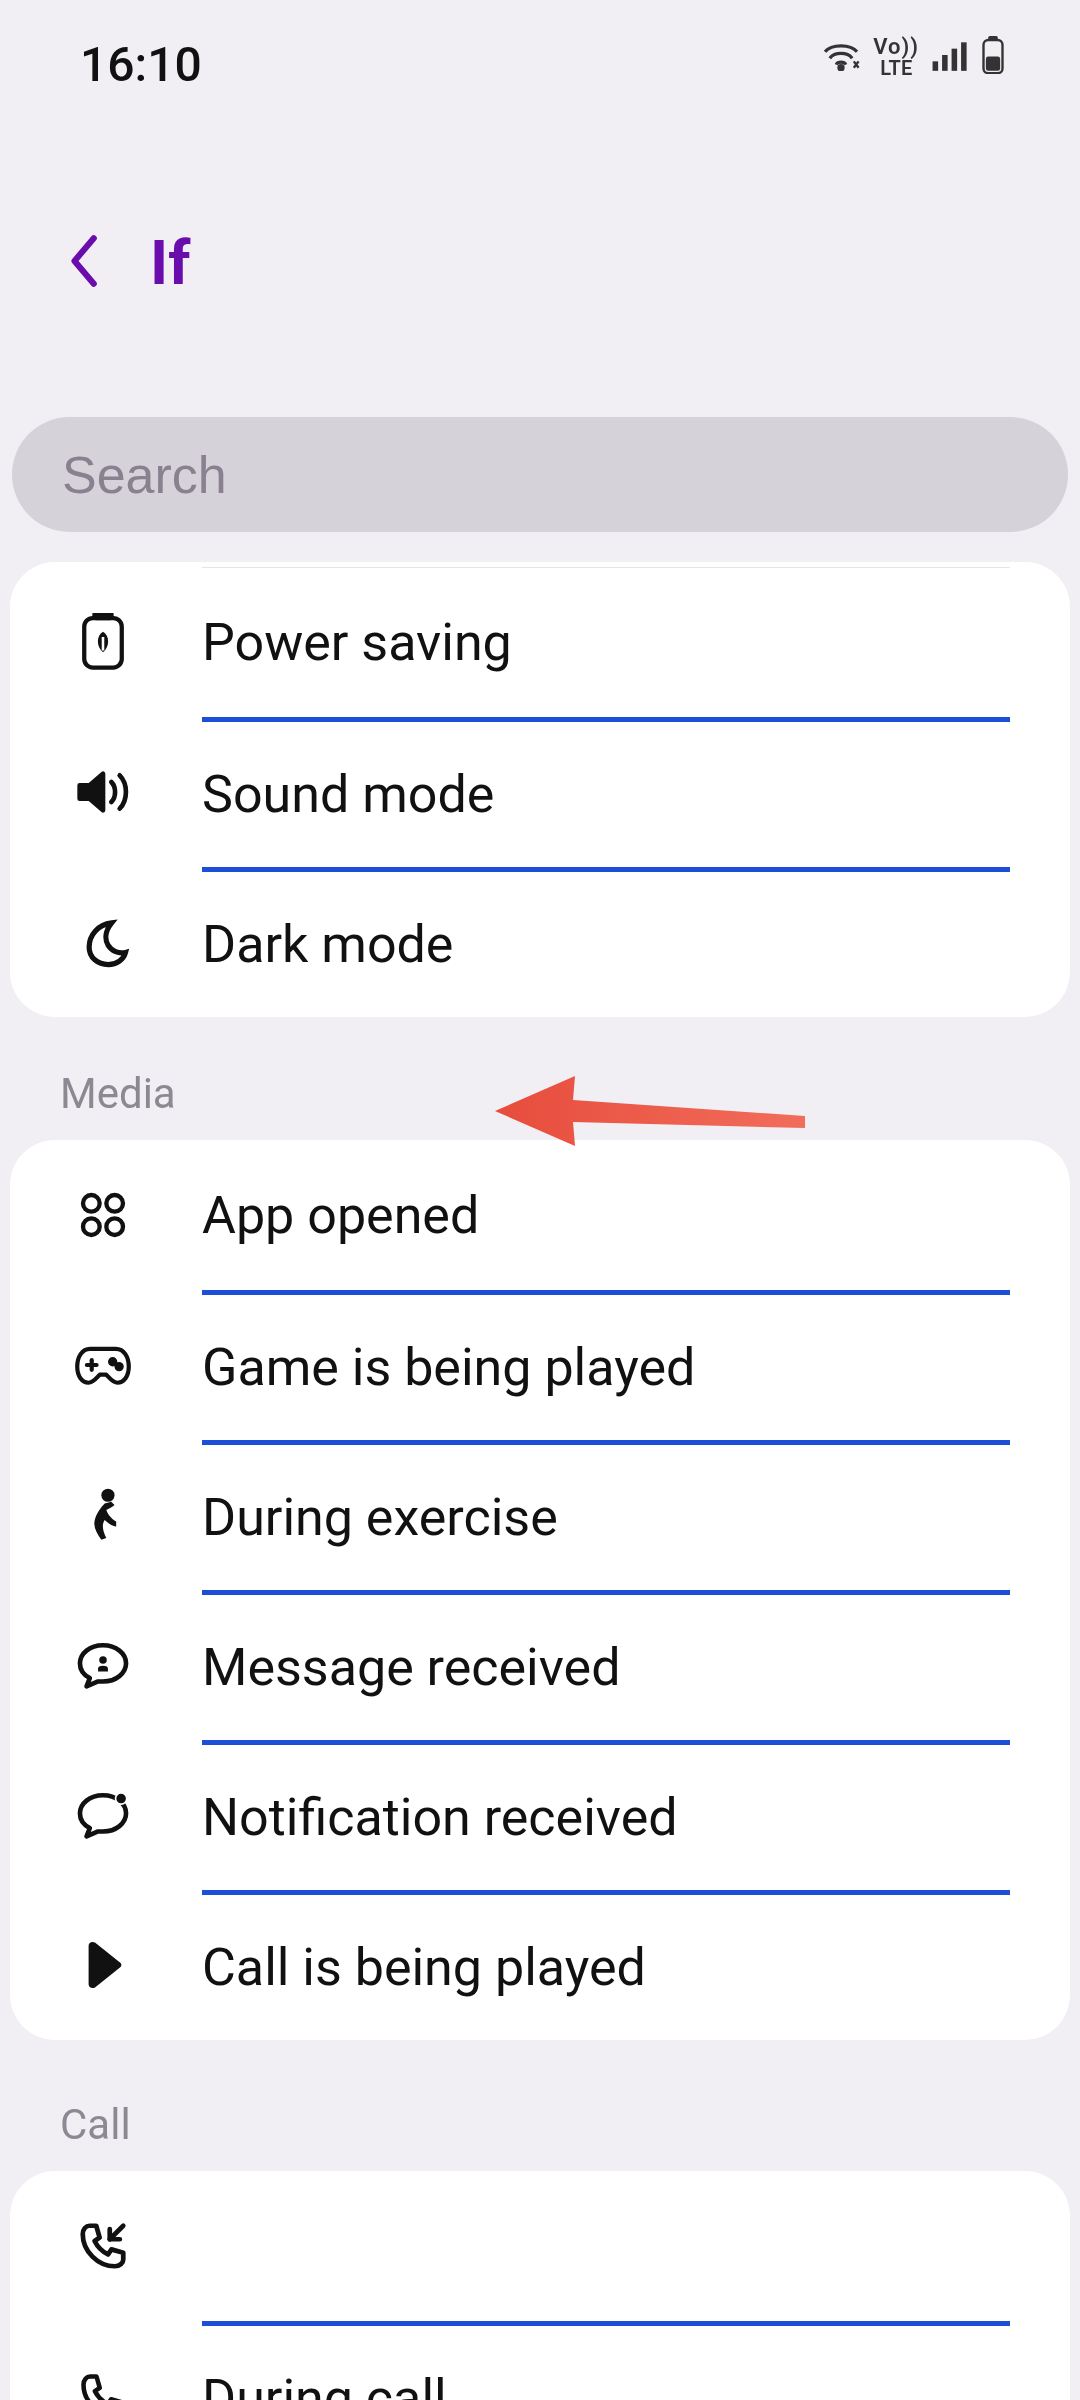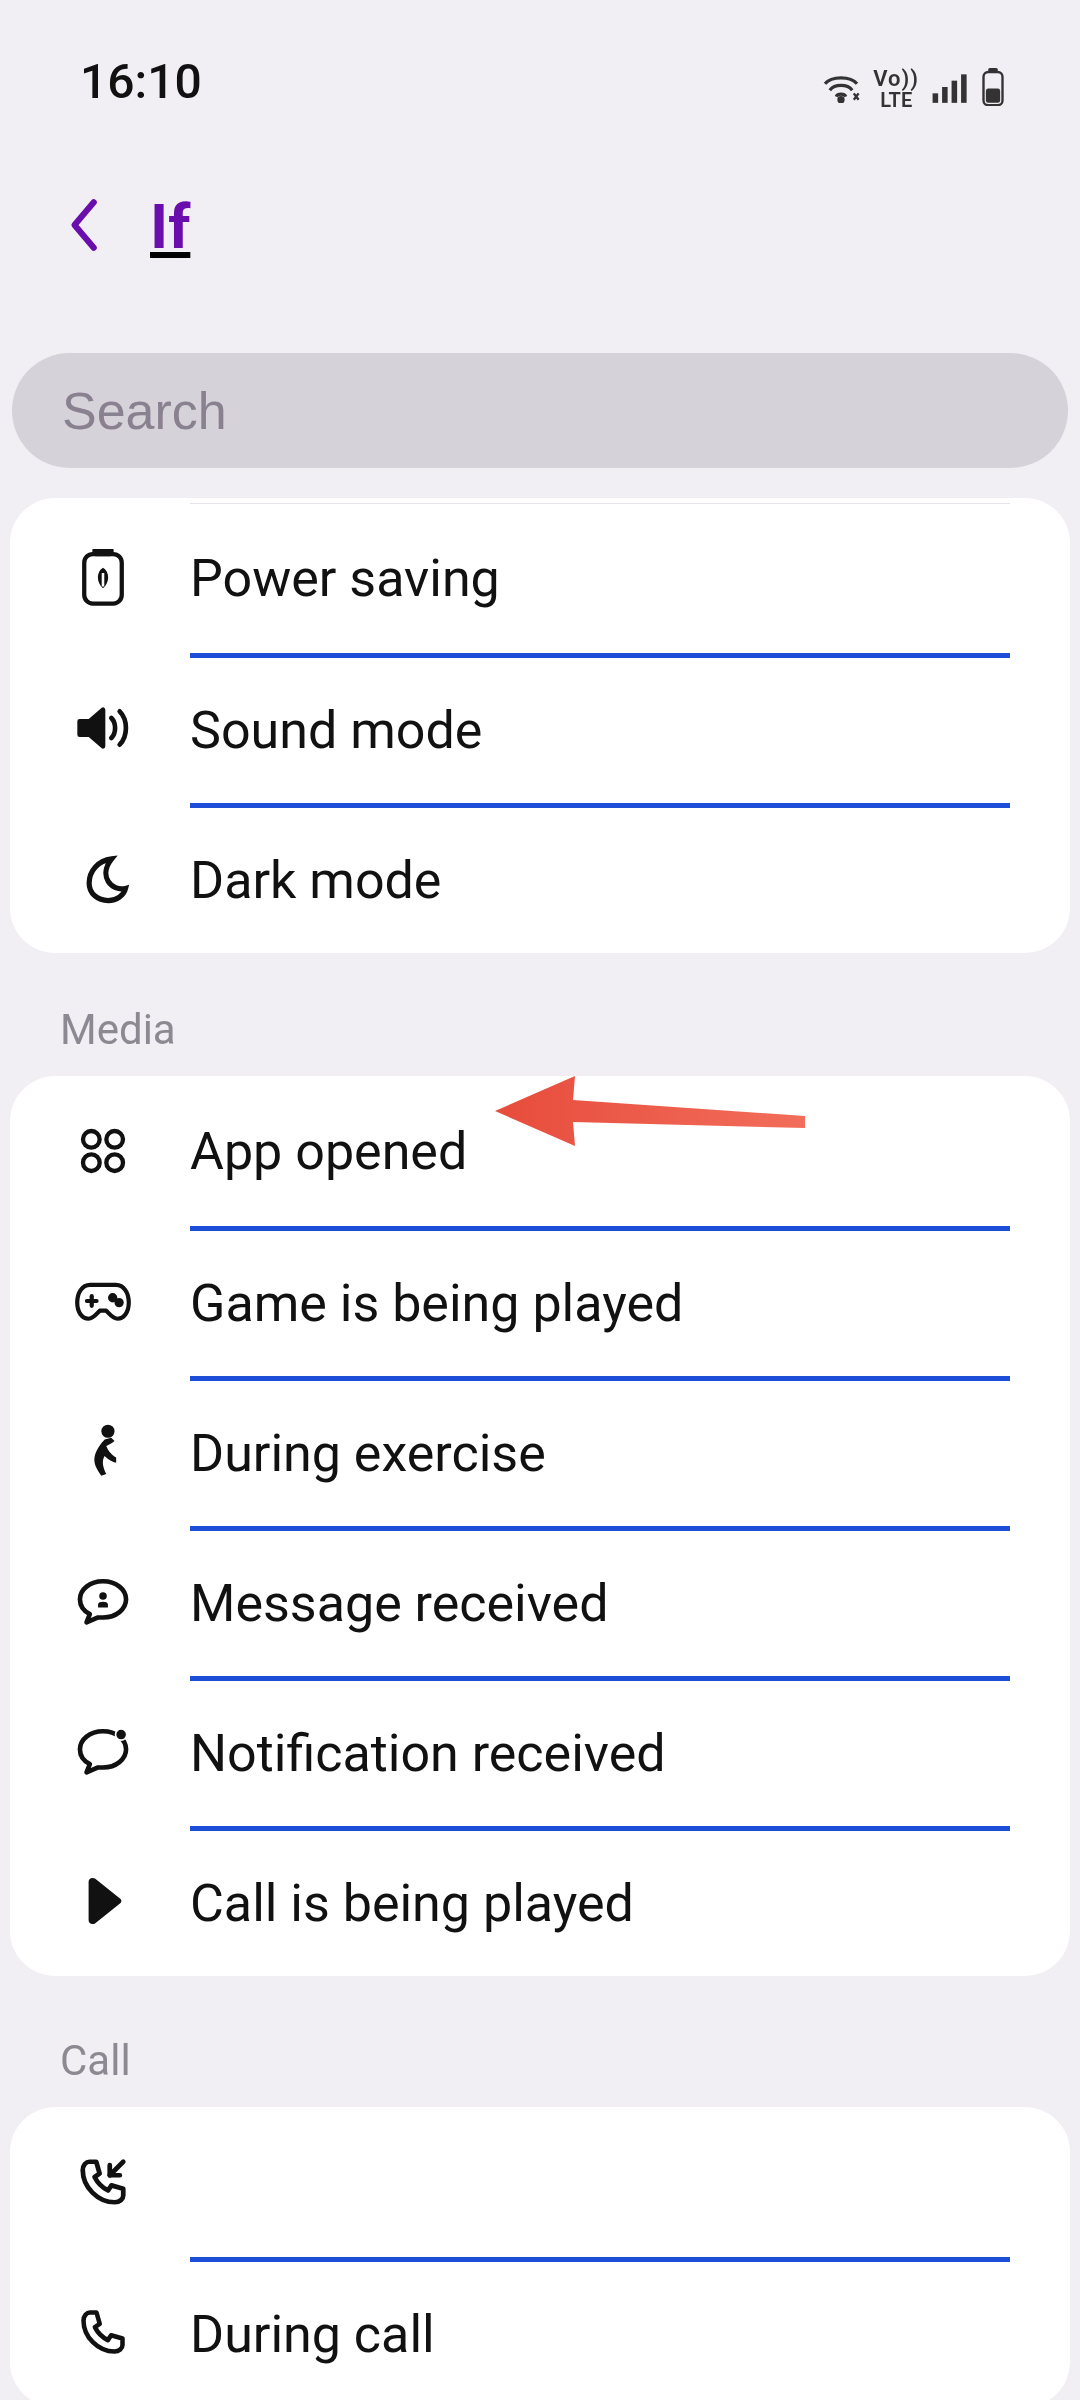--- a/index.html
+++ b/index.html
@@ -9,23 +9,24 @@
     background: #f1eef4;
     font-family: -apple-system, BlinkMacSystemFont, "Segoe UI", Roboto, sans-serif;
     overflow: hidden;
     position: relative;
   }
 
   
   .status-bar {
     height: 110px;
     display: flex;
-    align-items: flex-end;
+    align-items: flex-start;
     justify-content: space-between;
     padding: 0 75px 0 80px;
+    margin-top: 36px;
   }
   .status-time {
     font-size: 48px;
     font-weight: 500;
     color: #111;
   }
   .status-icons {
     display: flex;
     align-items: center;
     gap: 12px;
@@ -38,22 +39,21 @@
     text-align: center;
   }
   .lte .vo { font-size: 22px; display:block; letter-spacing:1px;}
   .lte .lt { font-size: 20px; display:block; }
 
   
   .header {
     display: flex;
     align-items: center;
     gap: 40px;
-    padding: 80px 60px 90px 60px;
-    text-decoration: underline;
+    padding: 80px 60px 118px 60px;
   }
   .back-btn {
     width: 50px; height: 50px;
     display:flex; align-items:center; justify-content:center;
     background:none; border:none;
   }
   .header-title {
     font-size: 62px;
     font-weight: 700;
     color: #6a0dad;
@@ -85,20 +85,21 @@
   .section-label {
     font-size: 42px;
     color: #8d8992;
     padding: 22px 60px 22px 60px;
   }
   .row {
     display: flex;
     align-items: center;
     padding: 0 60px;
     height: 150px;
+    gap: 12px;
   }
   .row-icon {
     width: 65px;
     display:flex;
     align-items:center;
     justify-content:center;
     flex-shrink:0;
   }
   .row-label-wrap {
     flex: 1;

